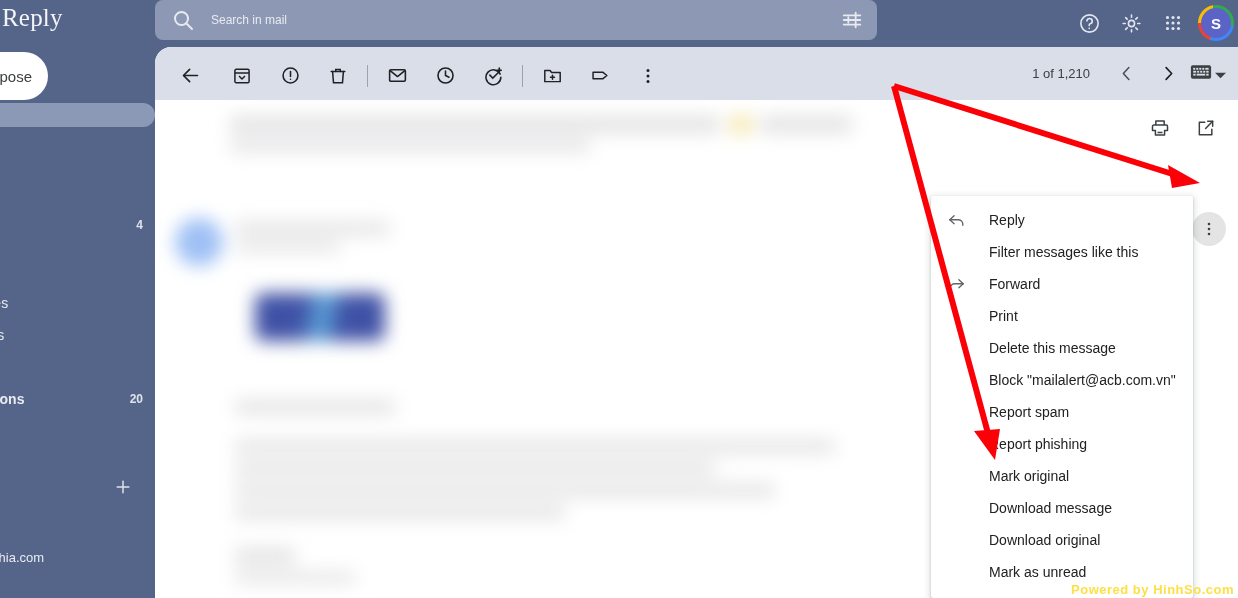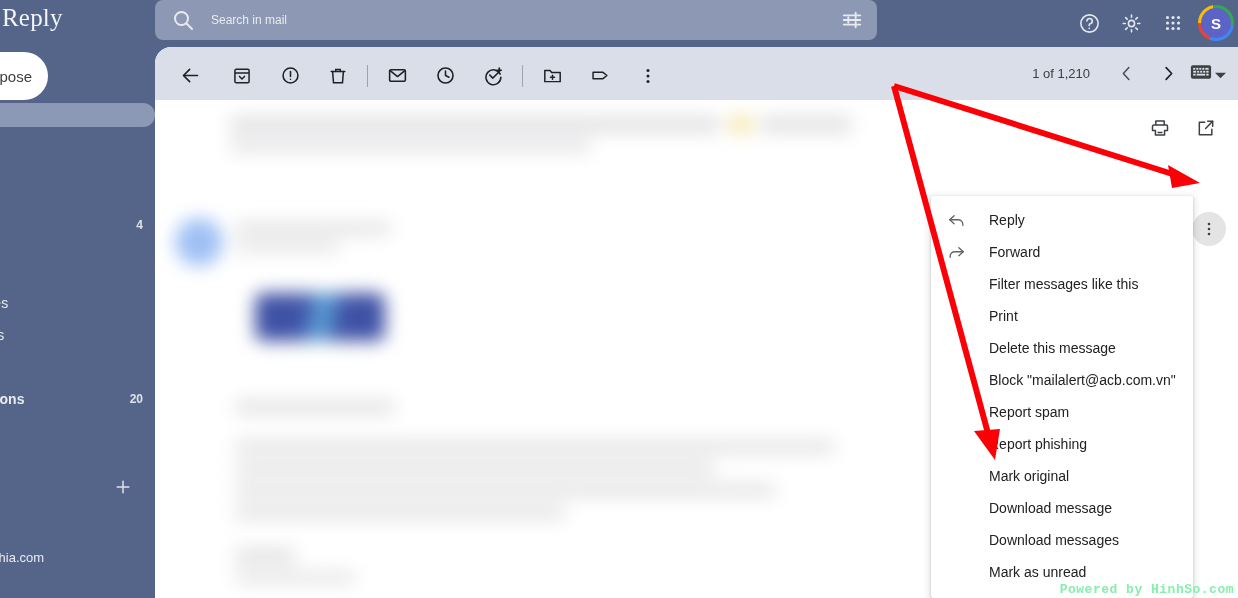--- a/index.html
+++ b/index.html
@@ -221,23 +221,23 @@
   
   .arrows {
     position: absolute; left: 0; top: 0;
     width: 1238px; height: 598px;
     pointer-events: none; z-index: 60;
   }
 
   
   .watermark {
     position: absolute; right: 4px; bottom: 1px;
-    font-family: Liberation Mono, monospace;
+    font-family: Liberation Sans, sans-serif;
     font-size: 13px; font-weight: bold;
-    color: #86efac;
+    color: #fde047;
     letter-spacing: .5px;
     z-index: 70;
   }
 </style>
 </head>
 <body>
 
 <div id="app">
 
   <div class="topbar">
@@ -538,34 +538,34 @@
     <div class="mi">
       <span class="mi-ico">
         <svg width="19" height="19" viewBox="0 0 24 24" stroke="#5f6368" stroke-width="1.7" fill="none" stroke-linecap="round" stroke-linejoin="round">
           <polyline points="9,6 3.5,11 9,16"></polyline>
             <path d="M3.5 11h10.3c3.6 0 6.2 2.4 6.2 5.8V18"></path>
         </svg>
       </span>
       <span>Reply</span>
     </div>
     <div class="mi">
+      <span class="mi-ico empty"></span>
+      <span>Filter messages like this</span>
+    </div>
+    <div class="mi">
       <span class="mi-ico">
         <svg width="19" height="19" viewBox="0 0 24 24" stroke="#5f6368" stroke-width="1.7" fill="none" stroke-linecap="round" stroke-linejoin="round">
           <polyline points="15,6 20.5,11 15,16"></polyline>
             <path d="M20.5 11H10.2C6.6 11 4 13.4 4 16.8V18"></path>
         </svg>
       </span>
       <span>Forward</span>
     </div>
     <div class="mi">
       <span class="mi-ico empty"></span>
-      <span>Filter messages like this</span>
-    </div>
-    <div class="mi">
-      <span class="mi-ico empty"></span>
       <span>Print</span>
     </div>
     <div class="mi">
       <span class="mi-ico empty"></span>
       <span>Delete this message</span>
     </div>
     <div class="mi">
       <span class="mi-ico empty"></span>
       <span>Block "mailalert@acb.com.vn"</span>
     </div>
@@ -580,21 +580,21 @@
     <div class="mi">
       <span class="mi-ico empty"></span>
       <span>Mark original</span>
     </div>
     <div class="mi">
       <span class="mi-ico empty"></span>
       <span>Download message</span>
     </div>
     <div class="mi">
       <span class="mi-ico empty"></span>
-      <span>Download messages</span>
+      <span>Download original</span>
     </div>
     <div class="mi">
       <span class="mi-ico empty"></span>
       <span>Mark as unread</span>
     </div>
   </div>
 
   <svg class="arrows" viewBox="0 0 1238 598">
     <g>
       <line x1="894" y1="86" x2="1182" y2="177" stroke="#fb0007" stroke-width="6"></line>

